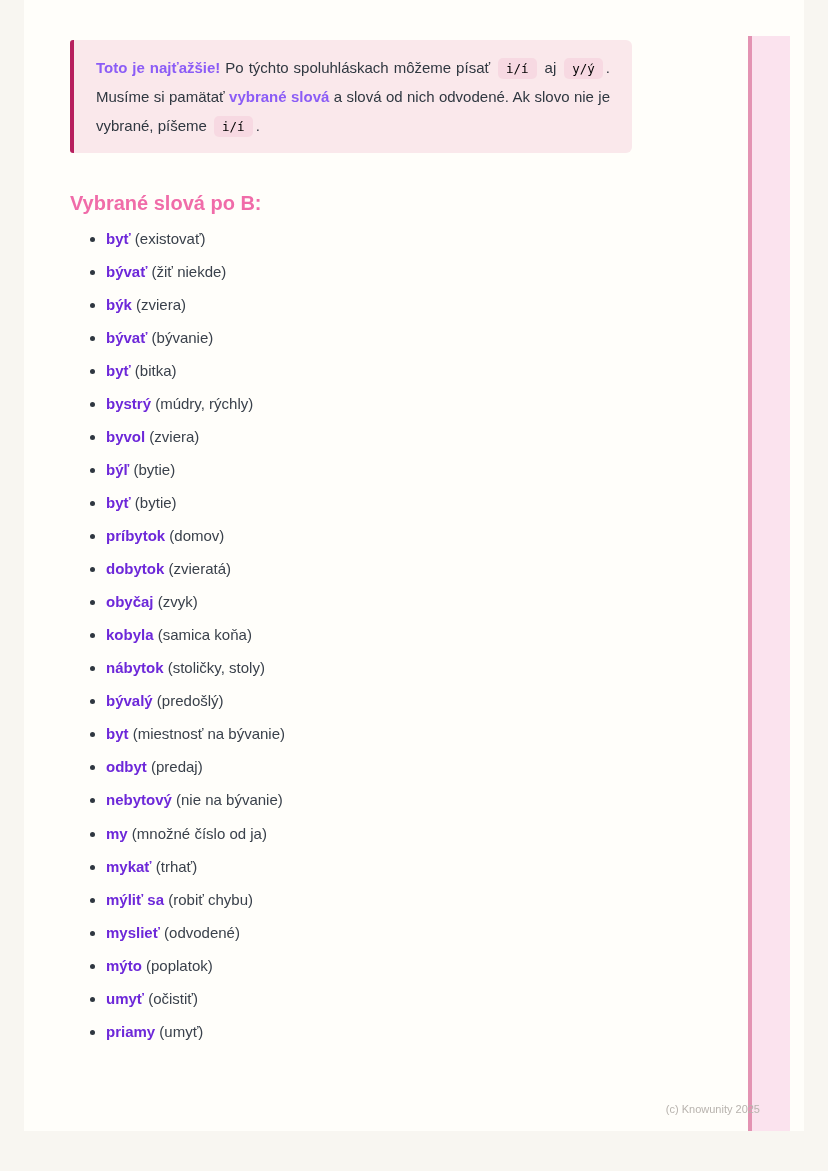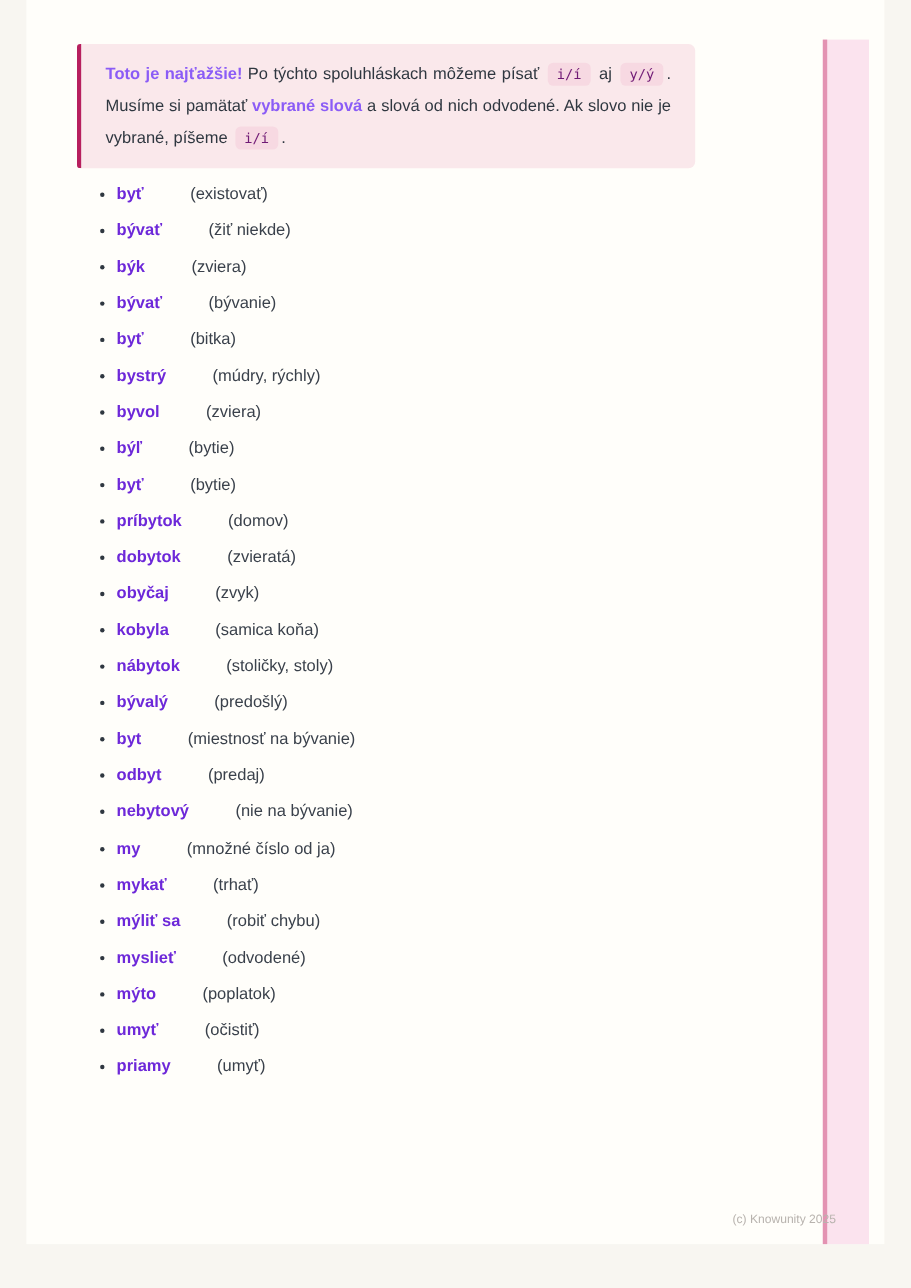--- a/index.html
+++ b/index.html
@@ -44,21 +44,21 @@
     color: #2f3740;
     text-align: justify;
   }
   .callout-text strong {
     font-weight: bold;
     color: #8b5cf6;
   }
   .chip {
     display: inline-block;
     background: #f7d9e2;
-    color: #701a75;
+    color: #000000;
     font-family: "DejaVu Sans Mono", monospace;
     font-size: 12.5px;
     line-height: 17px;
     padding: 2px 8px;
     border-radius: 5px;
     margin: 0 3px;
     vertical-align: baseline;
   }
   .section-heading {
     margin: 38px 0 0 0;
@@ -80,21 +80,20 @@
     margin-bottom: 13px;
     color: #2f3740;
   }
   .word-list li strong {
     font-weight: bold;
     color: #6d28d9;
   }
   .word-list li .meaning {
     font-weight: normal;
     color: #3a414b;
-    margin-left: 38px;
   }
   .stripe {
     position: absolute;
     left: 748px;
     top: 36px;
     width: 38px;
     height: 1095px;
     background: #fbe3ee;
     border-left: 4px solid #e393b2;
     z-index: 1;
@@ -114,20 +113,21 @@
 
 <div class="canvas">
   <div class="page">
     <div class="content">
 
       <div class="callout">
         <p class="callout-text" id="callout-text"><strong>Toto je najťažšie!</strong><span> Po týchto spoluhláskach môžeme písať </span><code class="chip">i/í</code><span> aj </span><code class="chip">y/ý</code><span>. Musíme si pamätať </span><strong>vybrané slová</strong><span> a slová od nich odvodené. Ak slovo nie je vybrané, píšeme </span><code class="chip">i/í</code><span>.</span></p>
       </div>
 
       <div id="sections">
+          <h2 class="section-heading">Vybrané slová po B:</h2>
           <ul class="word-list">
             <li><strong>byť</strong><span class="meaning"> (existovať)</span></li>
             <li><strong>bývať</strong><span class="meaning"> (žiť niekde)</span></li>
             <li><strong>býk</strong><span class="meaning"> (zviera)</span></li>
             <li><strong>bývať</strong><span class="meaning"> (bývanie)</span></li>
             <li><strong>byť</strong><span class="meaning"> (bitka)</span></li>
             <li><strong>bystrý</strong><span class="meaning"> (múdry, rýchly)</span></li>
             <li><strong>byvol</strong><span class="meaning"> (zviera)</span></li>
             <li><strong>býľ</strong><span class="meaning"> (bytie)</span></li>
             <li><strong>byť</strong><span class="meaning"> (bytie)</span></li>

